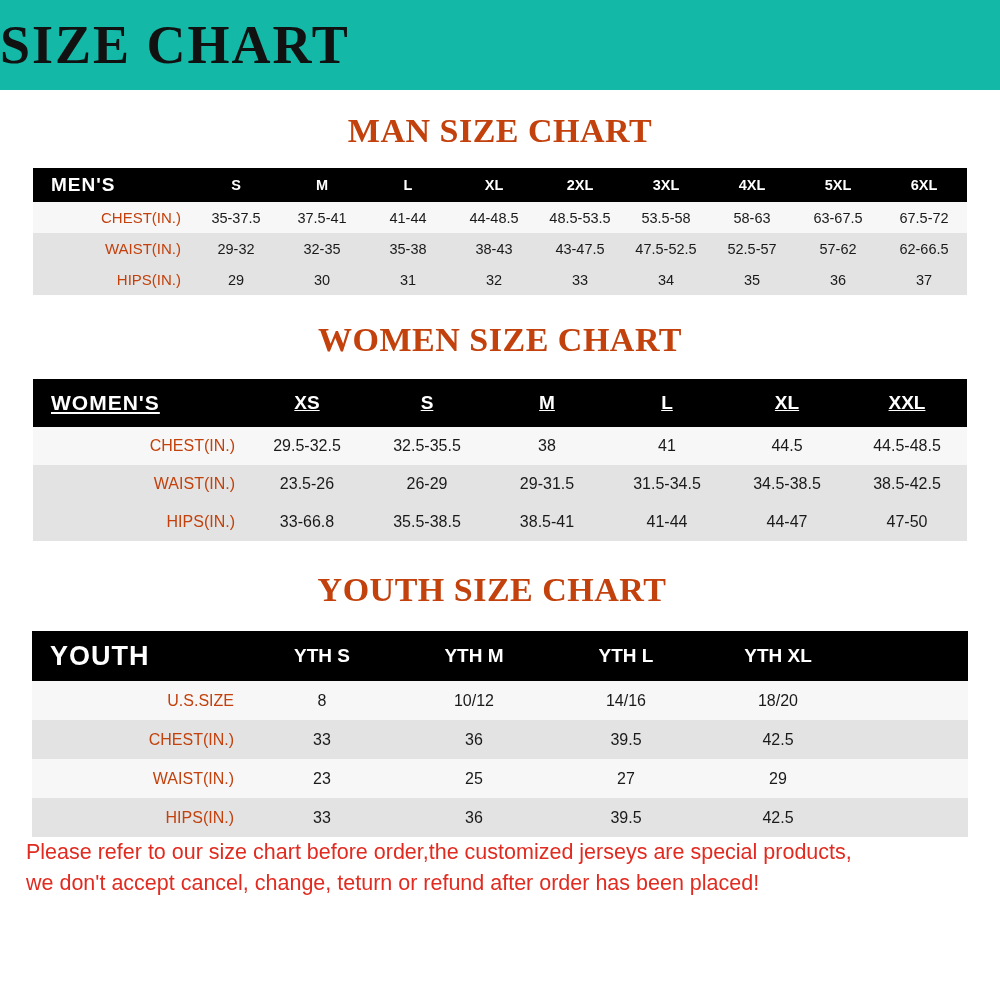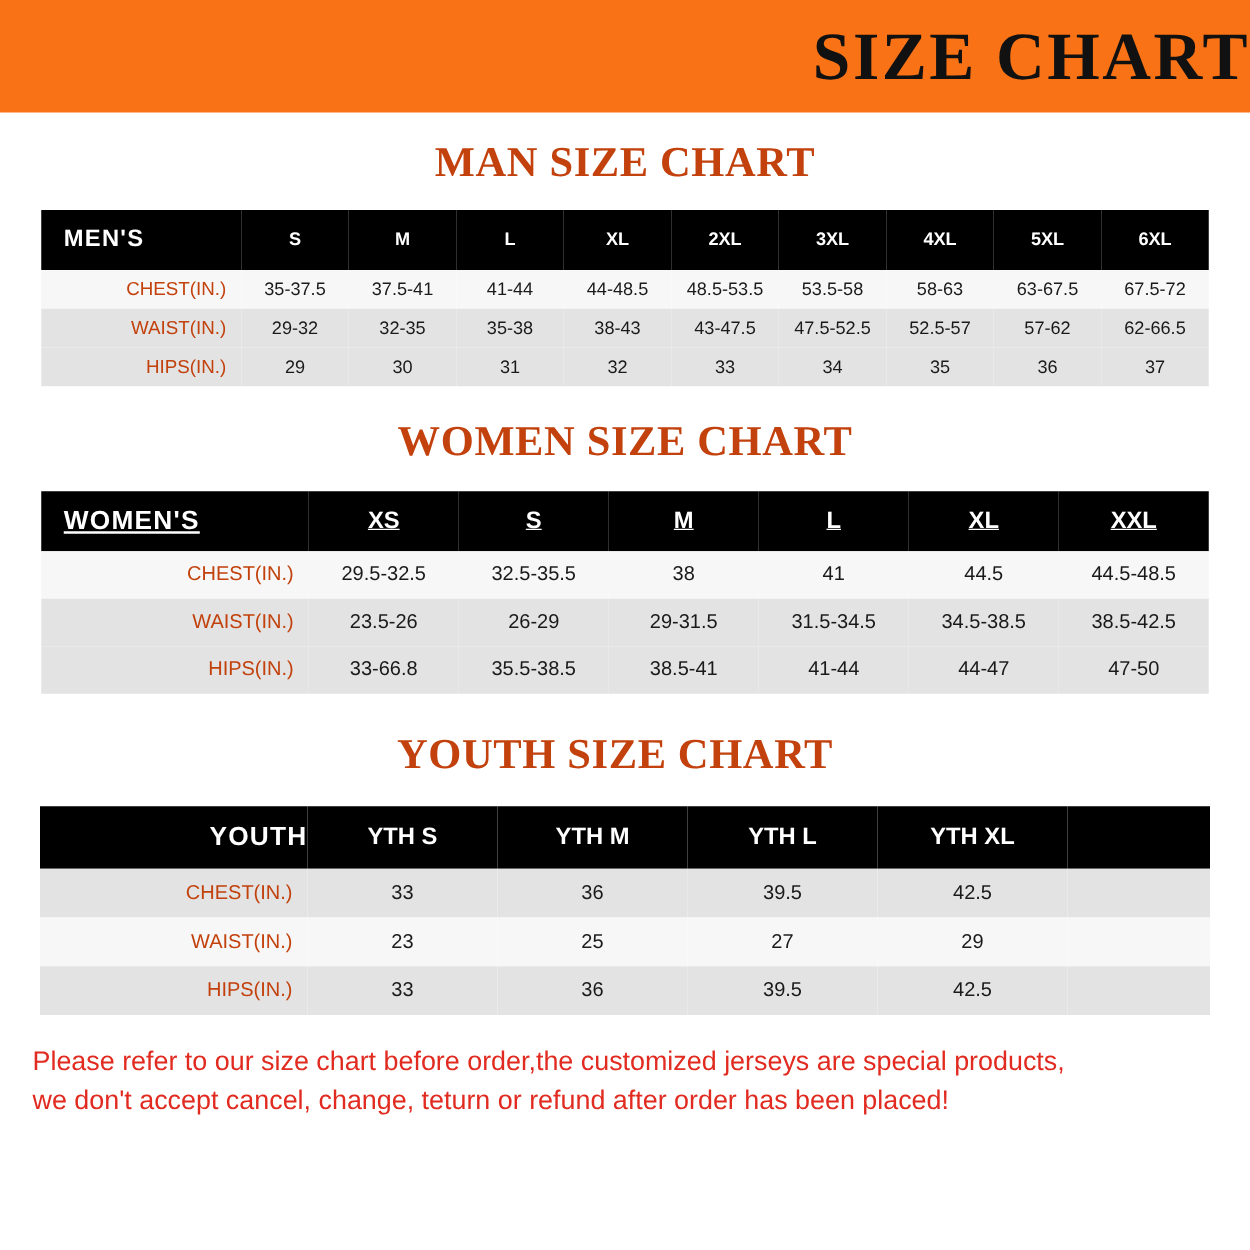--- a/index.html
+++ b/index.html
@@ -14,25 +14,25 @@
     overflow: hidden;
   }
   .page {
     width: 1000px;
     height: 1000px;
     position: relative;
     display: flex;
     flex-direction: column;
   }
   .banner {
-    background: #f97316;
+    background: #14b8a6;
     height: 90px;
     display: flex;
     align-items: center;
-    justify-content: flex-end;
+    justify-content: flex-start;
   }
   .banner-title {
     font-family: "Liberation Serif", serif;
     font-weight: bold;
     font-size: 54px;
     letter-spacing: 2px;
     color: #111111;
     line-height: 1;
   }
   .section-title {
@@ -75,40 +75,39 @@
   td.rowlabel {
     text-align: right;
     padding-right: 12px;
     font-size: 15px;
     color: #c2410c;
   }
   tbody tr.alt td { background: #e3e3e3; }
   tbody tr.plain td { background: #f7f7f7; }
 
   
-  .men thead th { height: 48px; }
+  .men thead th { height: 34px; }
   .men tbody td { height: 31px; }
   .men td, .men thead th { font-size: 14.5px; }
   .men thead th.rowlabel { font-size: 19px; }
   .men td.rowlabel { font-size: 15px; }
 
   
   .women thead th { height: 48px; font-size: 19px; text-decoration: underline; }
   .women tbody td { height: 38px; font-size: 16px; }
   .women thead th.rowlabel { font-size: 21px; }
   .women td.rowlabel { font-size: 16px; }
 
   
   .youth thead th { height: 50px; font-size: 19px; }
   .youth tbody td { height: 39px; font-size: 16px; }
-  .youth thead th.rowlabel { font-size: 21px; text-align: right; }
+  .youth thead th.rowlabel { font-size: 27px; }
   .youth td.rowlabel { font-size: 16px; }
 
   .footer-note {
-    margin-top: 22px;
     padding: 0 26px;
     color: #E12B20;
     font-size: 21.5px;
     line-height: 1.45;
     text-align: left;
   }
   .footer-note div { white-space: nowrap; }
 </style>
 </head>
 <body>
@@ -238,20 +237,28 @@
       <tr>
         <th class="rowlabel">YOUTH</th>
         <th>YTH S</th>
         <th>YTH M</th>
         <th>YTH L</th>
         <th>YTH XL</th>
         <th></th>
       </tr>
     </thead>
     <tbody>
+      <tr class="plain">
+        <td class="rowlabel">U.S.SIZE</td>
+        <td>8</td>
+        <td>10/12</td>
+        <td>14/16</td>
+        <td>18/20</td>
+        <td></td>
+      </tr>
       <tr class="alt">
         <td class="rowlabel">CHEST(IN.)</td>
         <td>33</td>
         <td>36</td>
         <td>39.5</td>
         <td>42.5</td>
         <td></td>
       </tr>
       <tr class="plain">
         <td class="rowlabel">WAIST(IN.)</td>

